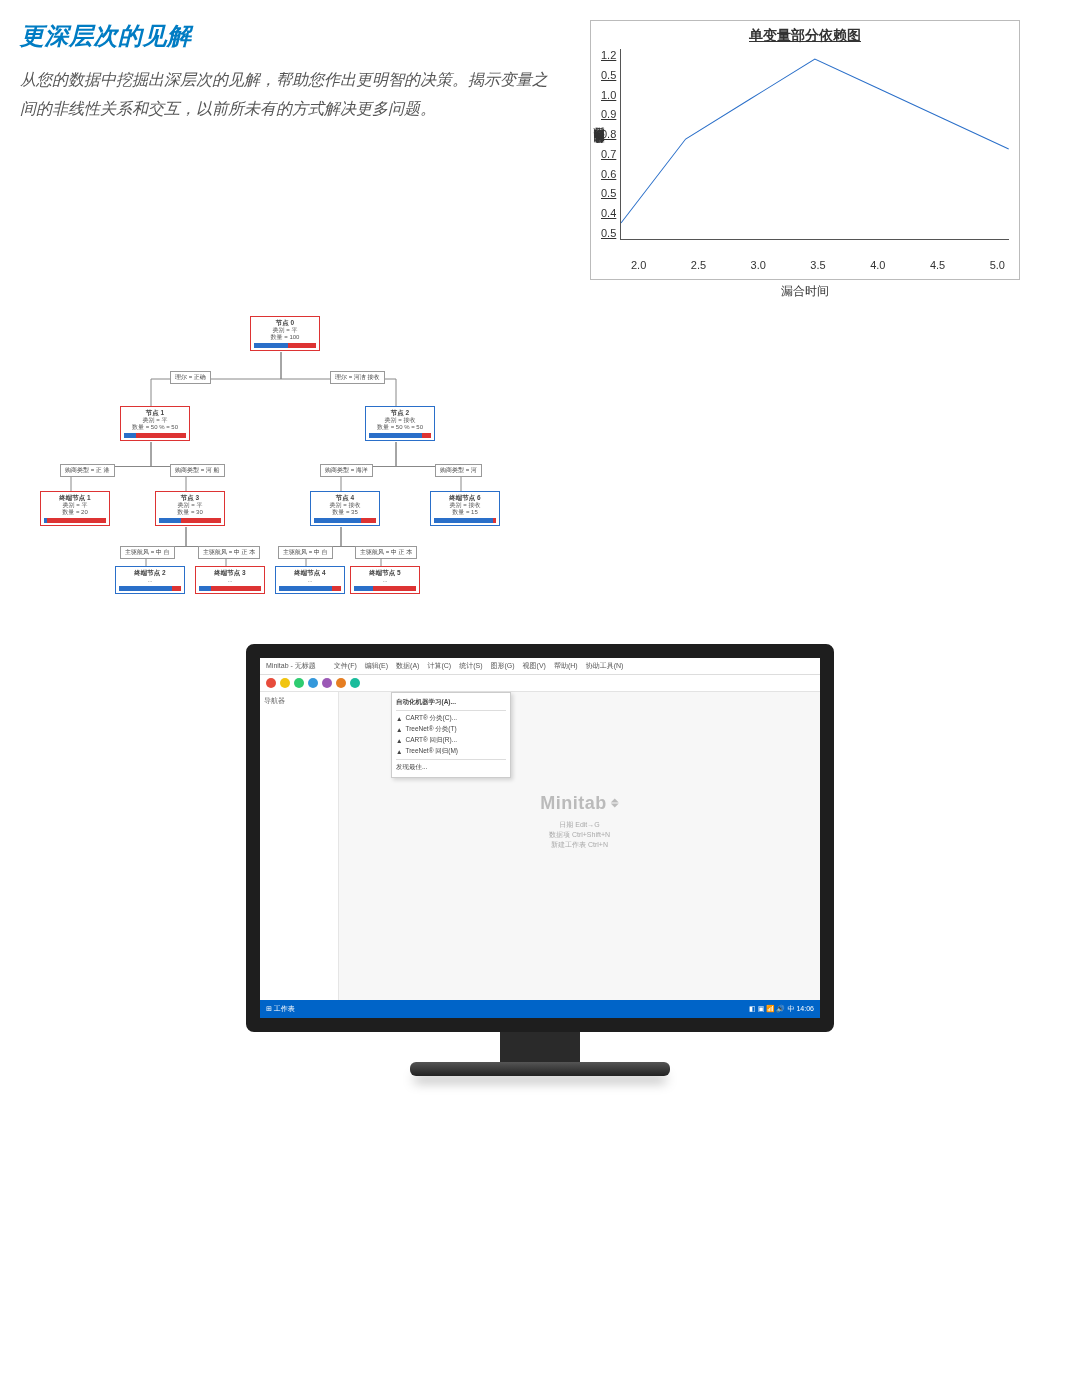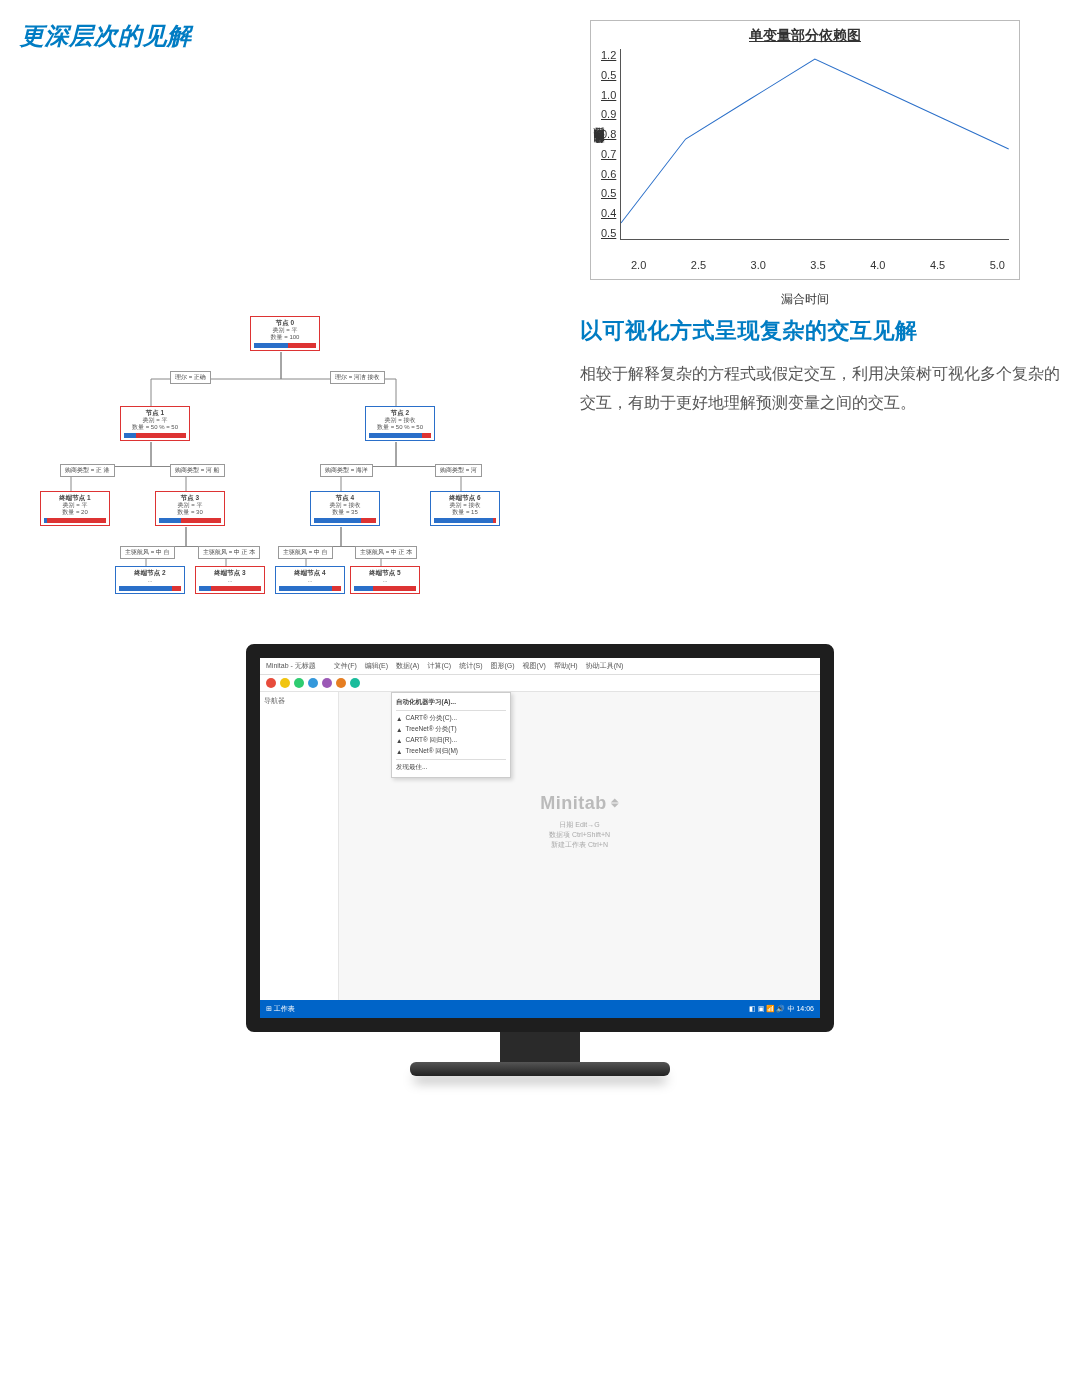--- a/index.html
+++ b/index.html
@@ -38,21 +38,21 @@
   .chart-title{font-size:14px;text-align:center;color:#333;margin:0 0 4px 0;font-weight:700;text-decoration:underline;}
   .yaxis-label{
     position:absolute;left:1px;top:50%;transform:translateY(-50%) rotate(180deg);
     writing-mode:vertical-rl;font-size:11px;color:#333;
   }
   .plot{display:flex;height:210px;}
   .yticks{display:flex;flex-direction:column;justify-content:space-between;align-items:flex-end;font-size:11px;color:#333;padding-right:4px;height:190px;text-decoration:underline;}
   .plot-area{flex:1;position:relative;border-left:1px solid #555;border-bottom:1px solid #555;height:190px;}
   .plot-area svg{position:absolute;inset:0;width:100%;height:100%;}
   .xticks{display:flex;justify-content:space-between;font-size:11px;color:#333;margin-left:30px;margin-right:4px;}
-  .xaxis-label{font-size:12px;text-align:center;color:#333;margin-top:20px;}
+  .xaxis-label{font-size:12px;text-align:center;color:#333;margin-top:12px;}
 
   
   .sec2{margin-top:36px;}
   .sec2-left{flex:0 0 530px;}
   .sec2-right{flex:1;}
   .tree-wrap{position:relative;width:530px;height:300px;font-size:7px;}
   .tree-node{
     position:absolute;border:1px solid;padding:2px 3px 2px 3px;
     background:#fff;min-width:46px;text-align:center;line-height:1.2;
   }
@@ -110,20 +110,21 @@
   .startbar-right{display:flex;align-items:center;gap:6px;}
 </style>
 </head>
 <body>
 
 <div class="page">
 
   <div class="row">
     <div class="sec1-left">
       <h2 class="blue sec1-title">更深层次的见解</h2>
+      <p class="body">从您的数据中挖掘出深层次的见解，帮助您作出更明智的决策。揭示变量之间的非线性关系和交互，以前所未有的方式解决更多问题。</p>
     </div>
     <div class="sec1-right">
       <p class="chart-title">单变量部分依赖图</p>
       <span class="yaxis-label">可靠等的制品接收 的拟合率对数几率</span>
       <div class="plot">
         <div class="yticks" id="yticks">
             <span>1.2</span>
             <span>0.5</span>
             <span>1.0</span>
             <span>0.9</span>
@@ -268,24 +269,20 @@
           <div class="split-label" style="left: 40px; top: 148px;">购商类型 = 正 港</div>
           <div class="split-label" style="left: 150px; top: 148px;">购商类型 = 河 船</div>
           <div class="split-label" style="left: 300px; top: 148px;">购商类型 = 海洋</div>
           <div class="split-label" style="left: 415px; top: 148px;">购商类型 = 河</div>
           <div class="split-label" style="left: 100px; top: 230px;">主驱航风 = 中 自</div>
           <div class="split-label" style="left: 178px; top: 230px;">主驱航风 = 中 正 本</div>
           <div class="split-label" style="left: 258px; top: 230px;">主驱航风 = 中 自</div>
           <div class="split-label" style="left: 335px; top: 230px;">主驱航风 = 中 正 本</div>
         </div>
     </div>
-    <div class="sec2-right">
-      <h2 class="blue sec2-title">以可视化方式呈现复杂的交互见解</h2>
-      <p class="body">相较于解释复杂的方程式或假定交互，利用决策树可视化多个复杂的交互，有助于更好地理解预测变量之间的交互。</p>
-    </div>
   </div>
 
 
   <div class="monitor-wrap">
     <div>
       <div class="monitor">
         <div class="mon-menubar" id="menubar">
             <span style="margin-right: 10px;">Minitab - 无标题</span>
             <span>文件(F)</span>
             <span>编辑(E)</span>

